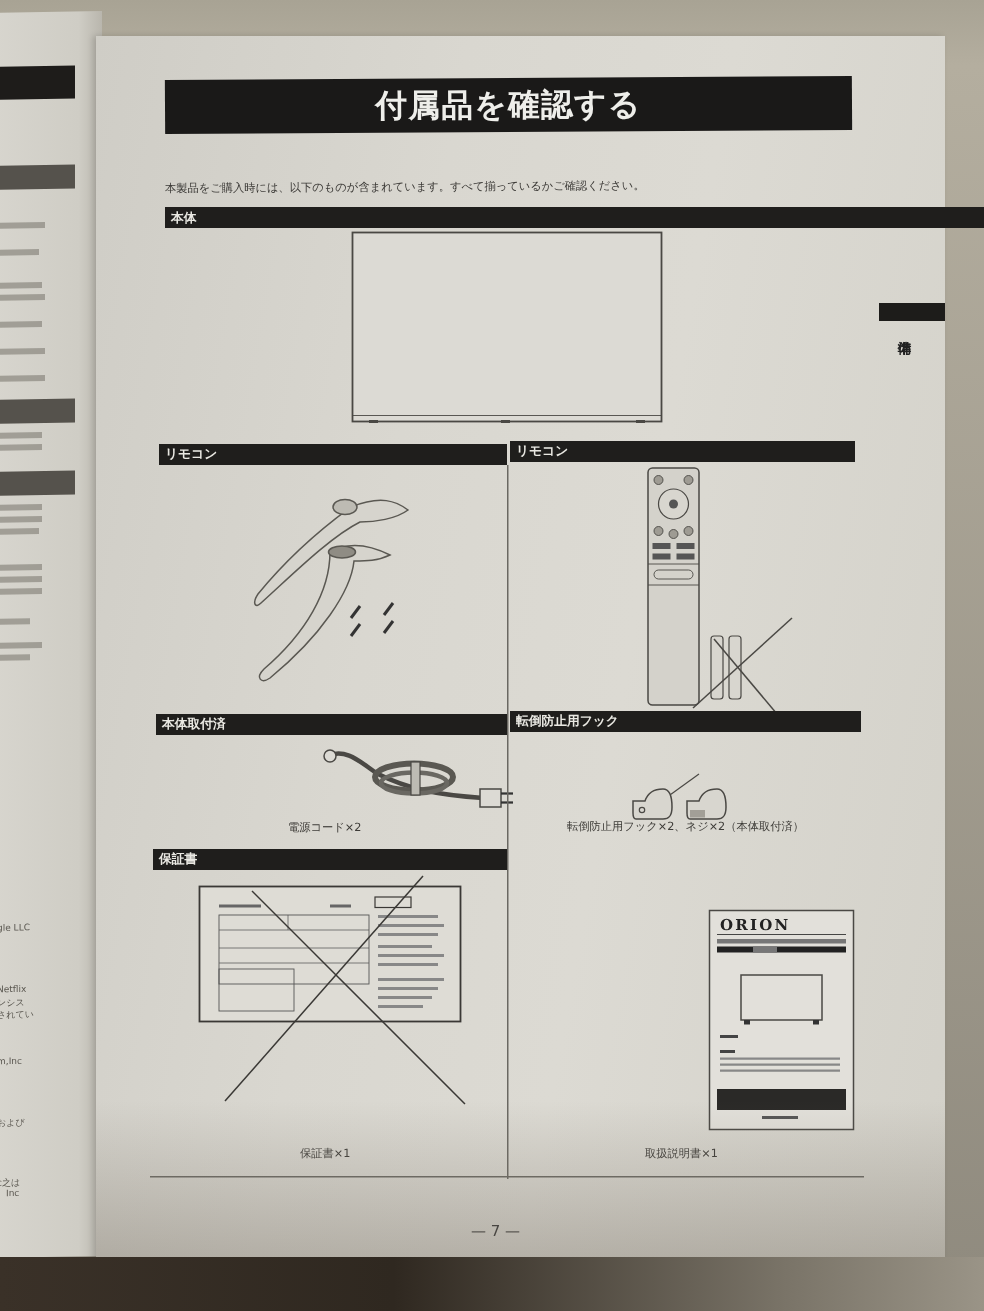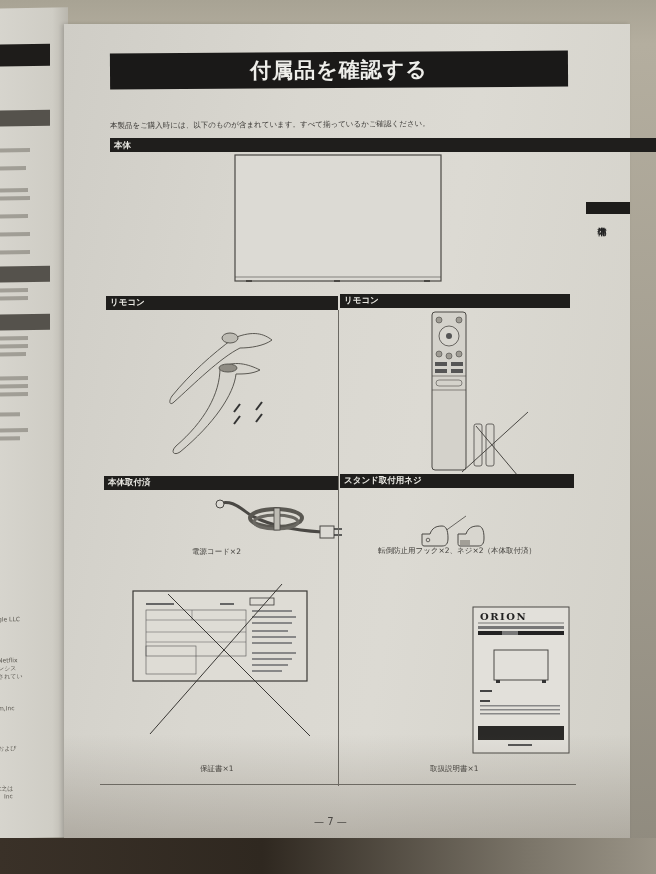--- a/index.html
+++ b/index.html
@@ -176,21 +176,21 @@
     <rect x="56" y="112" width="8" height="42" rx="2" fill="#d8d6cf" stroke="#4a4844" stroke-width=".8"></rect>
     <line x1="32" y1="160" x2="98" y2="100" stroke="#4a4844" stroke-width="1"></line>
     <line x1="46" y1="114" x2="88" y2="164" stroke="#4a4844" stroke-width="1"></line>
   </svg>
   <div class="caption" style="left:338px;top:454px;">リモコン×1、単4形乾電池×2</div>
 
   <div class="sec-bar" style="left:40px;top:452px;width:234px;">
     <span class="sec-label">本体取付済</span>
   </div>
   <div class="sec-bar" style="left:276px;top:450px;width:234px;">
-    <span class="sec-label">スタンド取付用ネジ</span>
+    <span class="sec-label">転倒防止用フック</span>
   </div>
 
   <svg style="left:148px;top:472px;" width="150" height="50">
     <path d="M6 8 C 20 2, 30 14, 40 20 C 60 30, 80 34, 110 36" fill="none" stroke="#4a4844" stroke-width="3"></path>
     <ellipse cx="64" cy="22" rx="26" ry="9" fill="none" stroke="#5a5852" stroke-width="4"></ellipse>
     <ellipse cx="64" cy="26" rx="22" ry="7" fill="none" stroke="#6a6862" stroke-width="3"></ellipse>
     <rect x="62" y="12" width="6" height="22" fill="#bdbbb3" stroke="#4a4844" stroke-width=".8"></rect>
     <rect x="108" y="30" width="14" height="12" fill="#dcdad4" stroke="#4a4844" stroke-width="1"></rect>
     <line x1="122" y1="33" x2="130" y2="33" stroke="#333" stroke-width="1.5"></line>
     <line x1="122" y1="39" x2="130" y2="39" stroke="#333" stroke-width="1.5"></line>
@@ -200,20 +200,23 @@
   <div class="caption" style="left:128px;top:523px;">電源コード×2</div>
 
   <svg style="left:356px;top:500px;" width="70" height="30">
     <path d="M2 10 L 10 10 C 12 4, 16 2, 22 2 C 26 2, 28 6, 28 14 C 28 20, 26 22, 22 22 L 4 22 C 2 22, 2 20, 2 18 Z" fill="#d8d6cf" stroke="#4a4844" stroke-width="1"></path>
     <circle cx="8" cy="16" r="1.8" fill="none" stroke="#4a4844" stroke-width=".8"></circle>
     <path d="M38 10 L 46 10 C 48 4, 52 2, 58 2 C 62 2, 64 6, 64 14 C 64 20, 62 22, 58 22 L 40 22 C 38 22, 38 20, 38 18 Z" fill="#d8d6cf" stroke="#4a4844" stroke-width="1"></path>
     <rect x="40" y="16" width="10" height="5" fill="#a29f97"></rect>
   </svg>
   <div class="caption" style="left:314px;top:522px;">転倒防止用フック×2、ネジ×2（本体取付済）</div>
 
+  <div class="sec-bar" style="left:38px;top:542px;width:236px;">
+    <span class="sec-label">保証書</span>
+  </div>
 
   <svg style="left:68px;top:566px;" width="180" height="150">
     <rect x="1" y="1" width="174" height="90" fill="#dedcd5" stroke="#3a3835" stroke-width="1.2"></rect>
     <rect x="14" y="13" width="28" height="2" fill="#666"></rect>
     <rect x="88" y="13" width="14" height="2" fill="#666"></rect>
     <rect x="118" y="8" width="24" height="7" fill="none" stroke="#3a3835" stroke-width=".8"></rect>
     <rect x="14" y="20" width="100" height="46" fill="none" stroke="#555" stroke-width=".6"></rect>
     <line x1="14" y1="30" x2="114" y2="30" stroke="#555" stroke-width=".5"></line>
     <line x1="14" y1="42" x2="114" y2="42" stroke="#555" stroke-width=".5"></line>
     <line x1="14" y1="52" x2="114" y2="52" stroke="#555" stroke-width=".5"></line>

